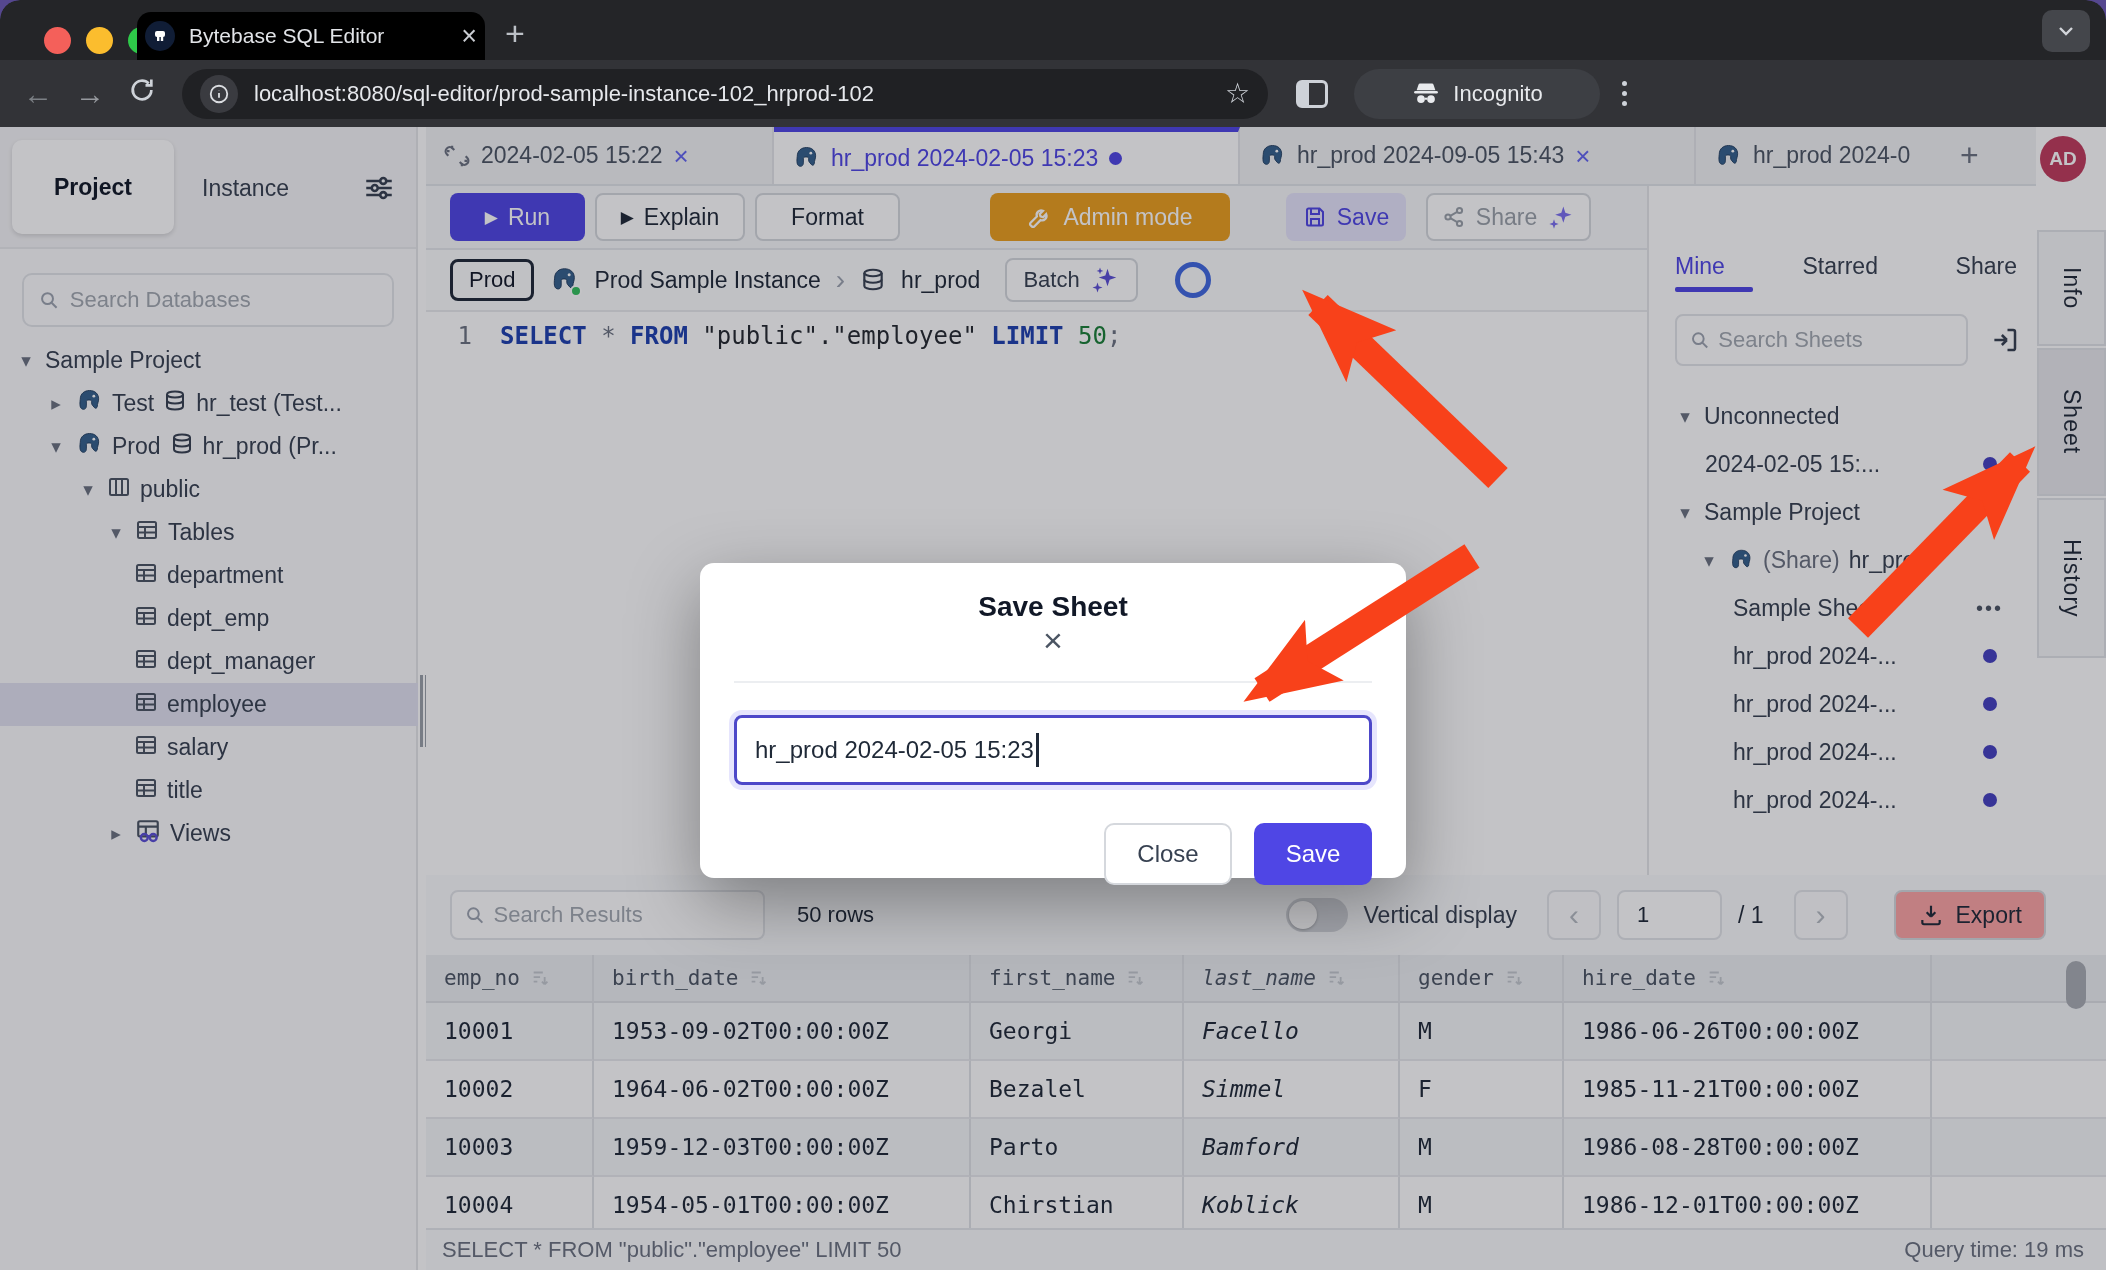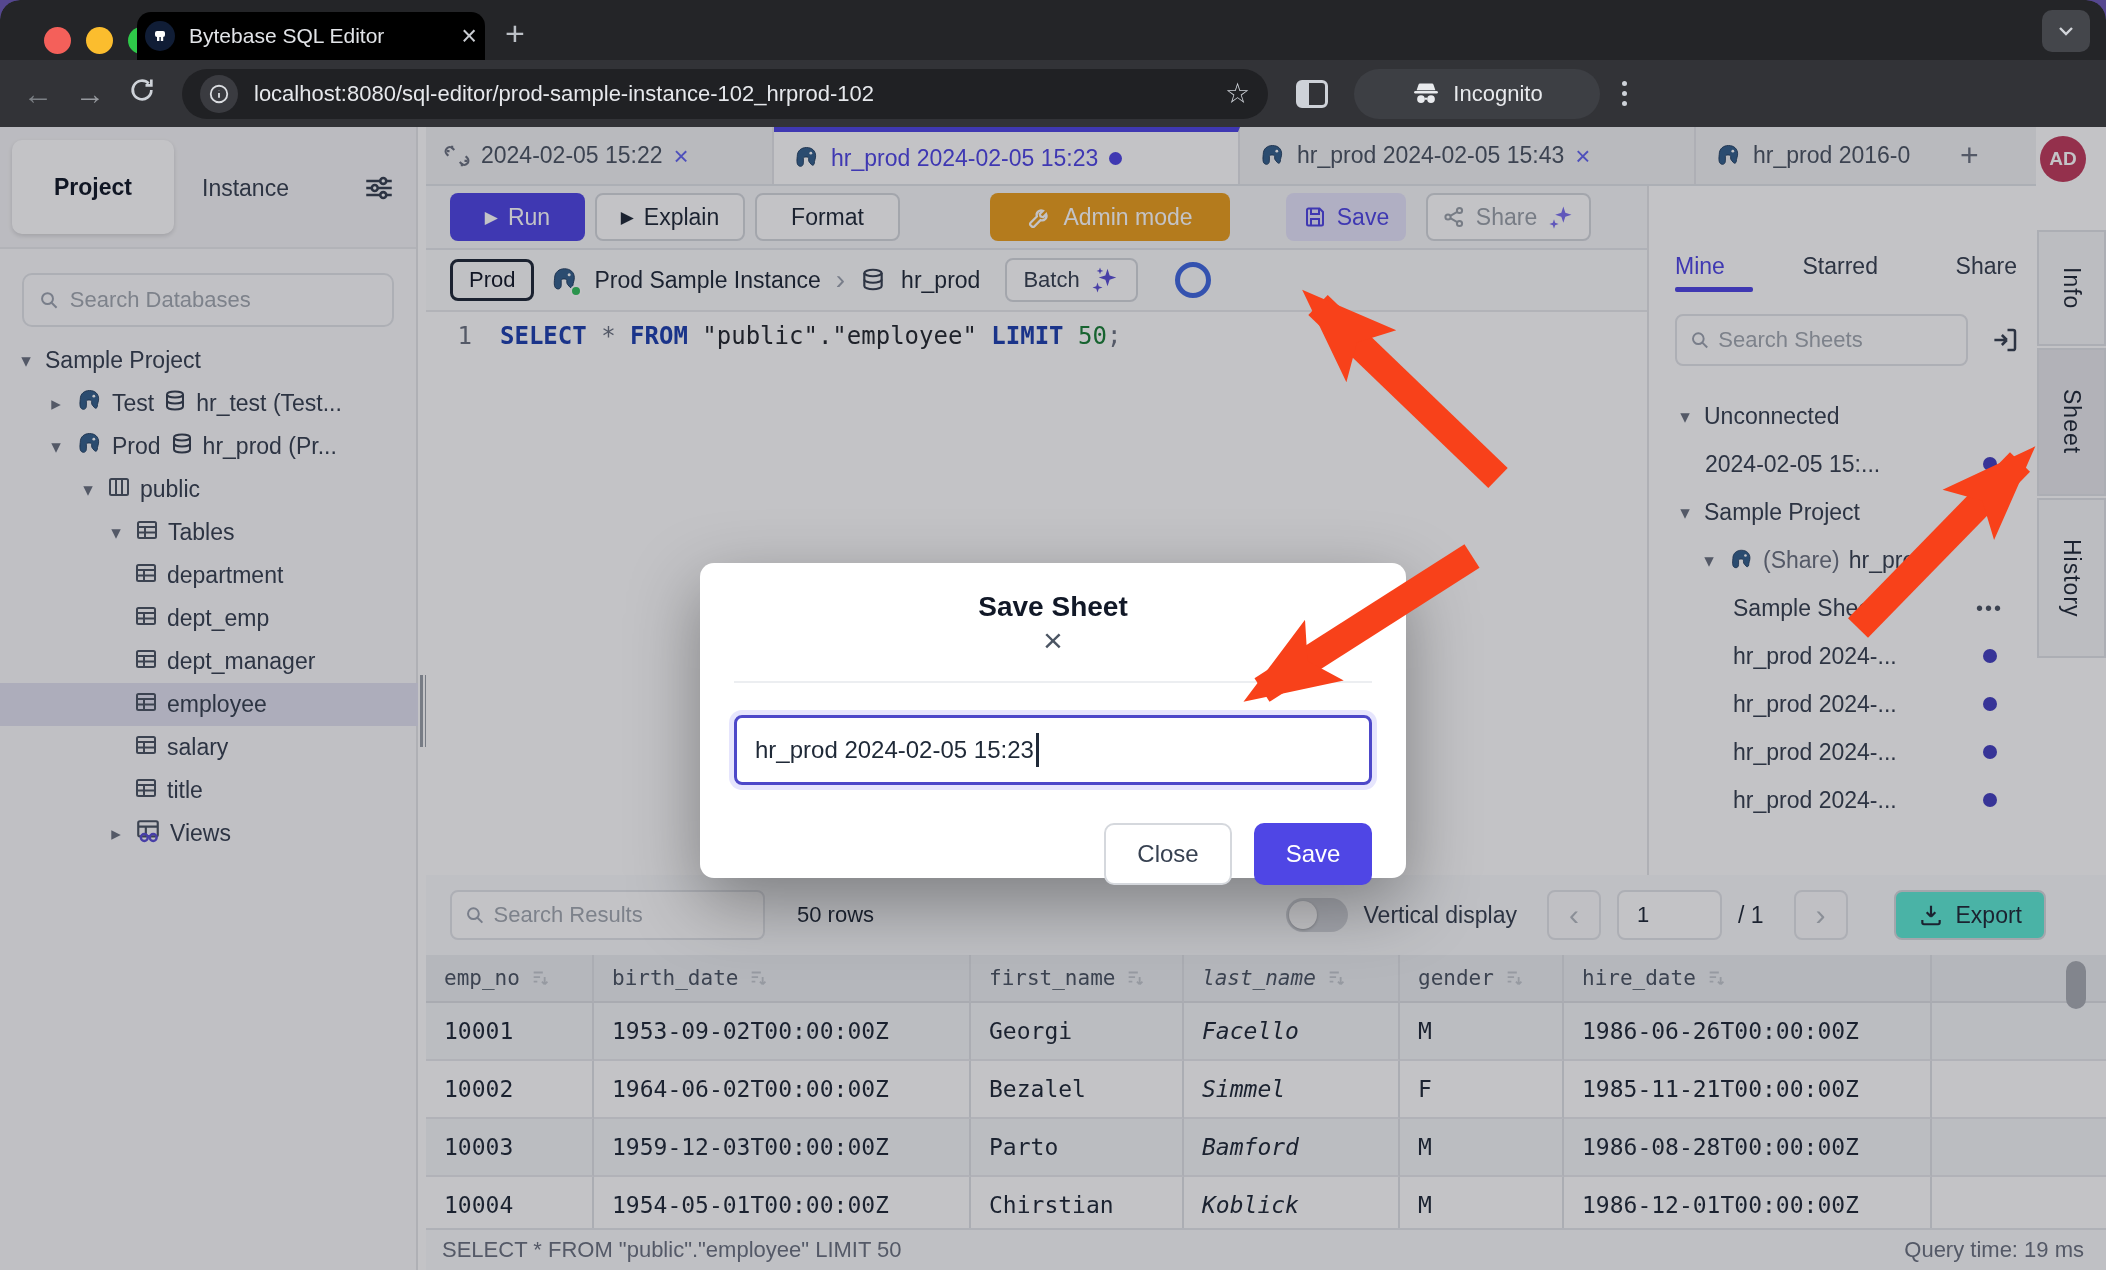--- a/index.html
+++ b/index.html
@@ -117,21 +117,21 @@
   .res-search input { border:none; outline:none; font-size:22px; width:100%; background:transparent; font-family:inherit; }
   .res-search input::placeholder { color:#a2a8b0; }
   .rowcount { margin-left:32px; font-size:22px; color:#1f2937; }
   .res-right { margin-left:auto; display:flex; align-items:center; gap:16px; }
   .toggle { width:62px; height:34px; border-radius:17px; background:#d3d6db; position:relative; }
   .toggle .knob { position:absolute; left:3px; top:3px; width:28px; height:28px; border-radius:50%; background:#fff; box-shadow:0 1px 3px rgba(0,0,0,.25); }
   .vlabel { font-size:23px; color:#374151; }
   .pg-btn { width:54px; height:50px; border:2px solid #e2e4e8; border-radius:8px; background:#fbfbfc; color:#b4bac1; font-size:30px; display:flex; align-items:center; justify-content:center; margin-left:14px; }
   .pg-input { width:105px; height:50px; border:2px solid #e2e4e8; border-radius:8px; background:#fff; font-size:22px; padding-left:18px; outline:none; font-family:inherit; color:#1f2937; }
   .pg-total { font-size:23px; color:#1f2937; }
-  .btn-export { height:50px; border:2px solid #d5d8dd; border-radius:8px; background:#5eead4; display:flex; align-items:center; gap:12px; padding:0 22px; font-size:23px; color:#1f2937; margin-left:30px; }
+  .btn-export { height:50px; border:2px solid #d5d8dd; border-radius:8px; background:#fca5a5; display:flex; align-items:center; gap:12px; padding:0 22px; font-size:23px; color:#1f2937; margin-left:30px; }
   .grid { position:absolute; left:0; top:80px; width:1680px; height:273px; overflow:hidden; background:#fff; }
   .grow { display:flex; }
   .gcell { height:58px; display:flex; align-items:center; padding-left:18px; font-size:23px; color:#1f2937; border-right:2px solid #dfe2e6; flex:none; font-family:"DejaVu Sans Mono","Liberation Mono",monospace; white-space:nowrap; overflow:hidden; }
   .ghead .gcell { height:48px; background:#edeff2; color:#4b5563; font-size:21px; border-bottom:2px solid #dcdfe3; gap:10px; }
   .gbody .grow:nth-child(odd) .gcell { background:#f5f7f9; }
   .gbody .grow .gcell { border-bottom:2px solid #e7e9ec; }
   .c0{width:168px;} .c1{width:377px;} .c2{width:213px;} .c3{width:216px;font-style:italic;} .c4{width:164px;} .c5{width:368px;} .cf{width:174px; border-right:none;}
   .vscroll { position:absolute; right:20px; top:86px; width:20px; height:48px; border-radius:10px; background:#a8acb3; }
   .statusbar { position:absolute; left:0; top:1101px; width:1680px; height:42px; background:#fafbfc; border-top:2px solid #e5e7eb; display:flex; align-items:center; justify-content:space-between; padding:0 22px 0 16px; font-size:22px; color:#6b7280; }
 
@@ -370,31 +370,31 @@
           <span>hr_prod 2024-02-05 15:23</span>
           <span class="dirty"></span>
         </div>
         <div class="etab" style="width:456px;">
           <span style="display:flex;">
               <svg width="28" height="28" viewBox="0 0 32 32">
                 <path fill="#35618d" stroke="#1e3a5c" d="M6 14C6 7.5 11 4 16.5 4 23 4 27 8 27 13.5c0 3.5-1.5 5.5-1.5 8.5 0 2-2 3-3.2 1.6L20 21c-.7-.8-1-1.7-1-2.8v-1.7c0-1.2-1.2-1.7-3-1.7s-3 .5-3 1.7v5c0 3.3-2.4 4.8-4.8 3.7C5.6 24 5.2 20.5 6 14z"></path>
                 <circle cx="21.5" cy="10.5" r="1.6" fill="#fff"></circle>
               </svg>
             </span>
-          <span>hr_prod 2024-02-05 15:43</span>
+          <span>hr_prod 2024-09-05 15:43</span>
           <span class="ex">×</span>
         </div>
         <div class="etab" style="width:248px; border-right:none;">
           <span style="display:flex;">
               <svg width="28" height="28" viewBox="0 0 32 32">
                 <path fill="#35618d" stroke="#1e3a5c" d="M6 14C6 7.5 11 4 16.5 4 23 4 27 8 27 13.5c0 3.5-1.5 5.5-1.5 8.5 0 2-2 3-3.2 1.6L20 21c-.7-.8-1-1.7-1-2.8v-1.7c0-1.2-1.2-1.7-3-1.7s-3 .5-3 1.7v5c0 3.3-2.4 4.8-4.8 3.7C5.6 24 5.2 20.5 6 14z"></path>
                 <circle cx="21.5" cy="10.5" r="1.6" fill="#fff"></circle>
               </svg>
             </span>
-          <span>hr_prod 2016-0</span>
+          <span>hr_prod 2024-0</span>
         </div>
         <div class="etab-plus">+</div>
       </div>
       <div class="avatar">AD</div>
 
       <div class="editor-col">
         <div class="toolbar">
           <div class="btn btn-run">
             <span class="play">▶</span>
             <span>Run</span>

